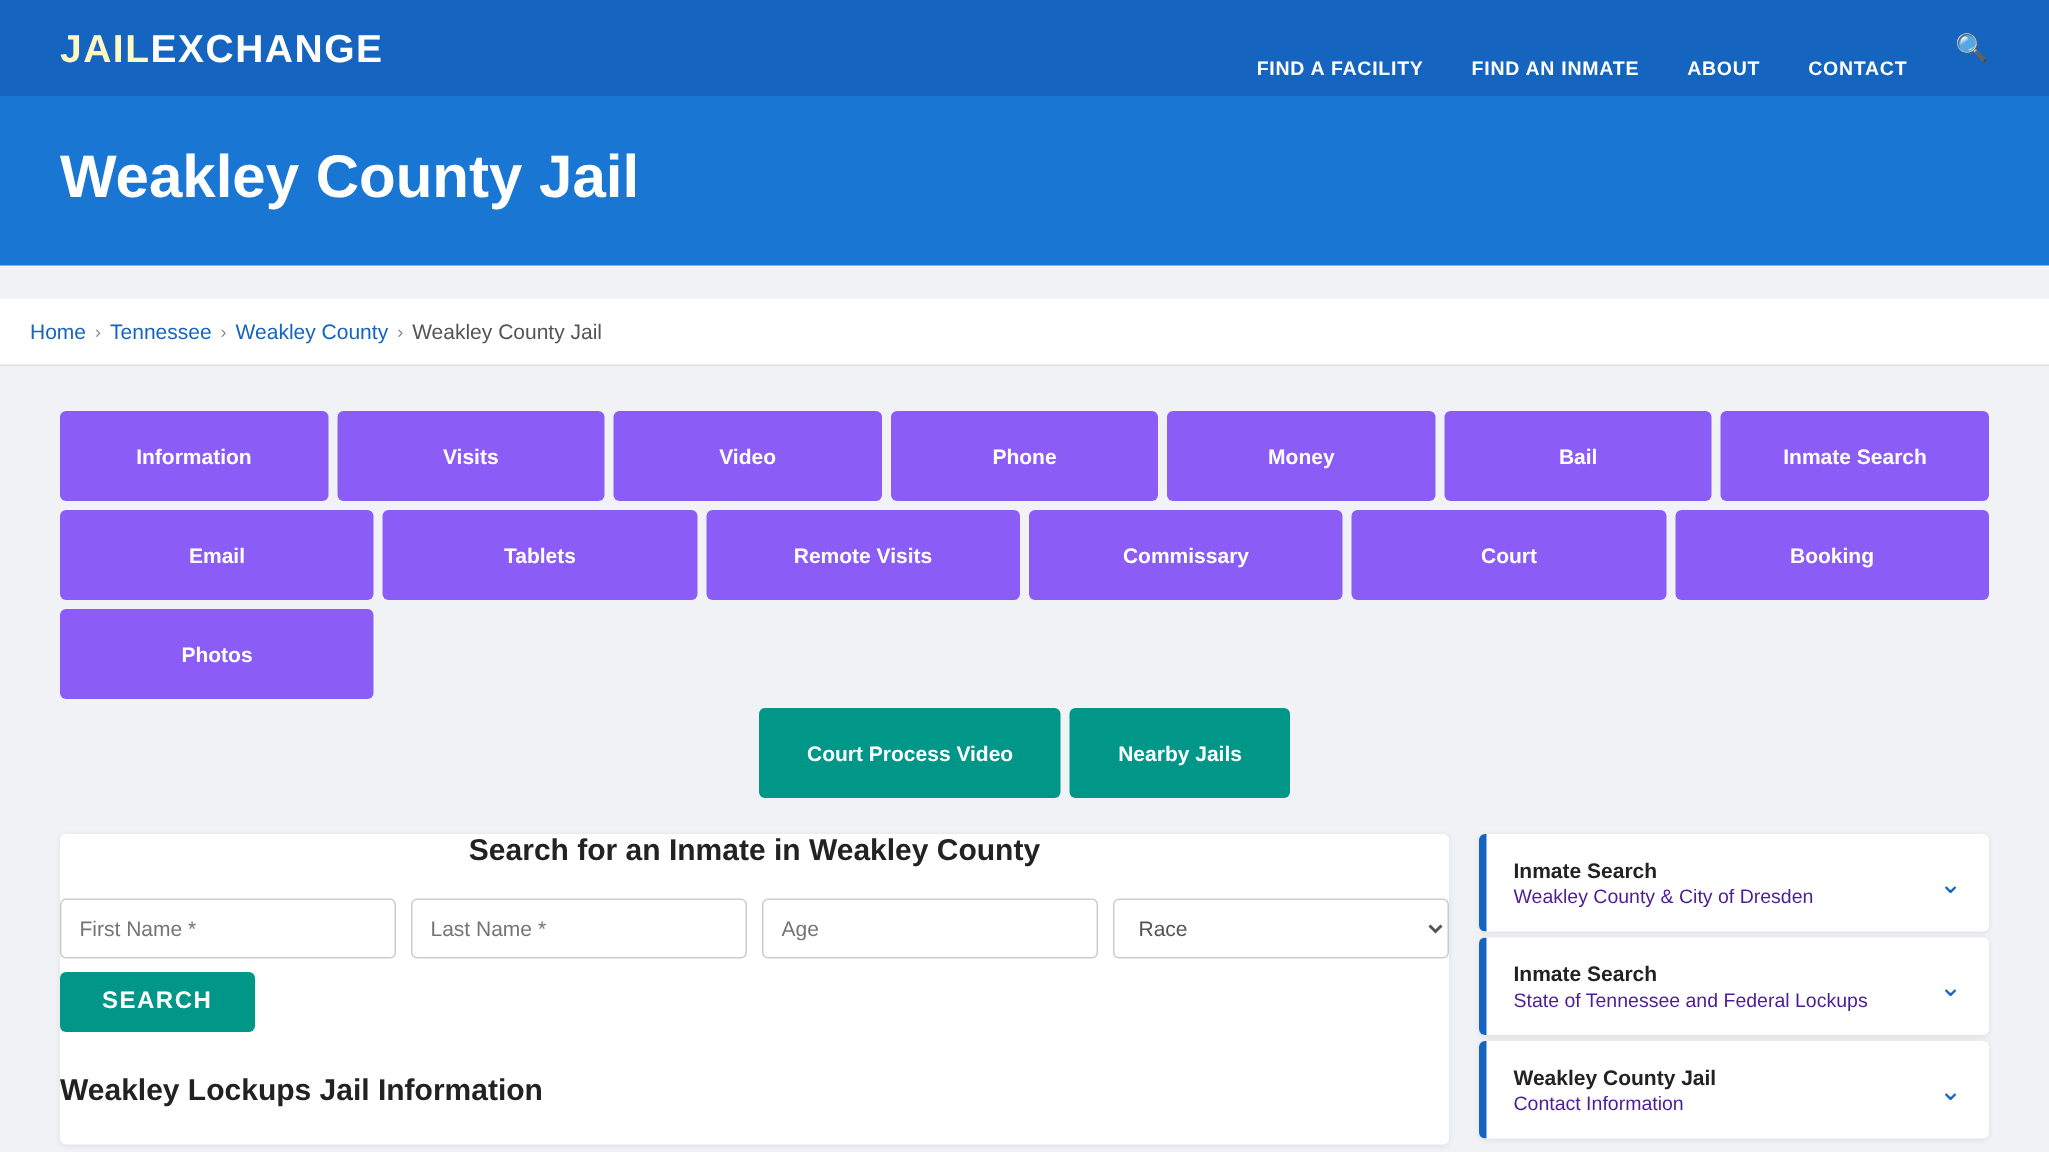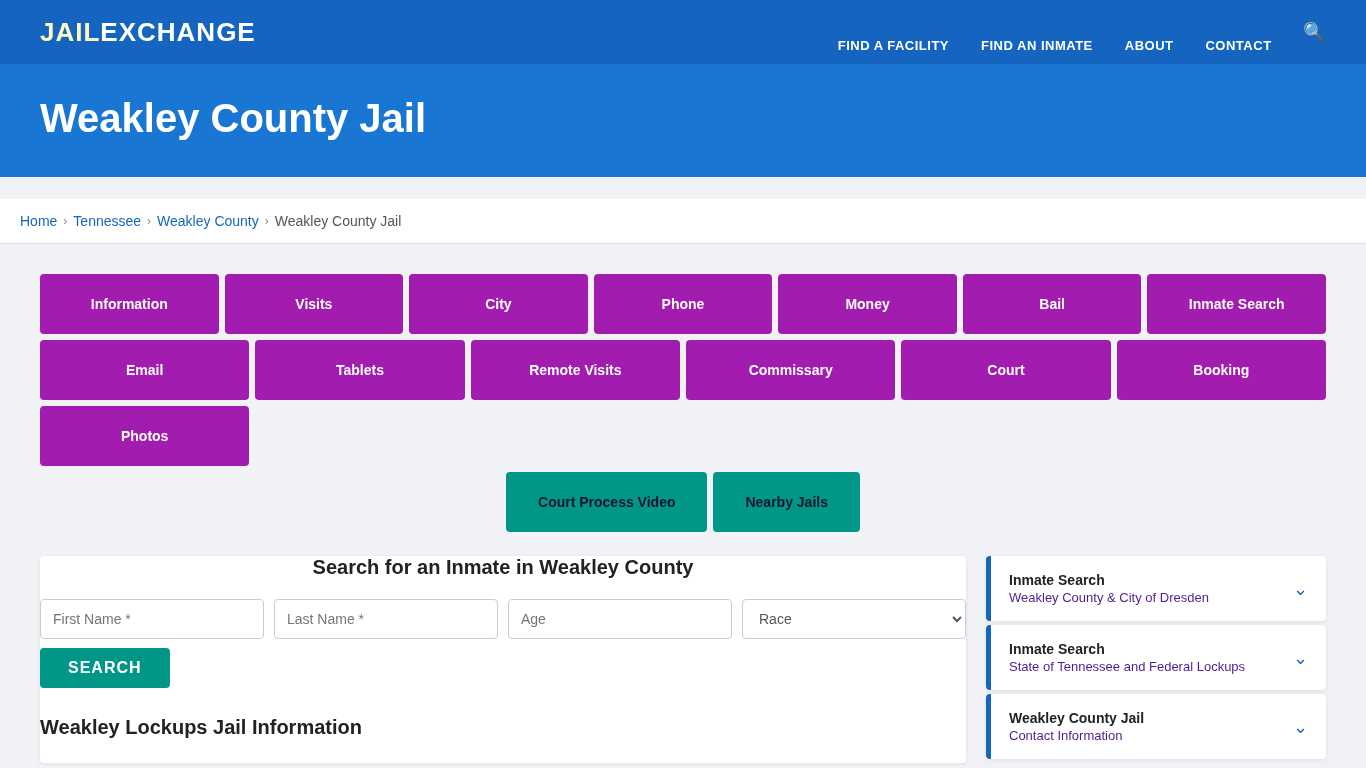--- a/index.html
+++ b/index.html
@@ -91,34 +91,34 @@
       gap: 6px;
       margin-bottom: 6px;
     }
     .btn-grid-row3 {
       display: flex;
       justify-content: center;
       gap: 6px;
       margin-bottom: 24px;
     }
     .grid-btn {
-      background: #a21caf;
+      background: #8b5cf6;
       color: #fff;
       border: none;
       border-radius: 4px;
       padding: 22px 20px;
       font-size: 14px;
       font-weight: 600;
       cursor: pointer;
       text-align: center;
       transition: background 0.2s;
     }
     .grid-btn-wide {
       background: #009688;
-      color: #0f172a;
+      color: #ffffff;
       border: none;
       border-radius: 4px;
       padding: 22px 32px;
       font-size: 14px;
       font-weight: 600;
       cursor: pointer;
       text-align: center;
       transition: background 0.2s;
     }
 
@@ -244,21 +244,21 @@
   <a href="#">Weakley County</a>
   <span class="sep">›</span>
   <span class="current">Weakley County Jail</span>
 </div>
 
 <div class="main">
 
   <div class="btn-grid">
     <button class="grid-btn">Information</button>
     <button class="grid-btn">Visits</button>
-    <button class="grid-btn">City</button>
+    <button class="grid-btn">Video</button>
     <button class="grid-btn">Phone</button>
     <button class="grid-btn">Money</button>
     <button class="grid-btn">Bail</button>
     <button class="grid-btn">Inmate Search</button>
   </div>
   <div class="btn-grid-row2">
     <button class="grid-btn">Email</button>
     <button class="grid-btn">Tablets</button>
     <button class="grid-btn">Remote Visits</button>
     <button class="grid-btn">Commissary</button>

